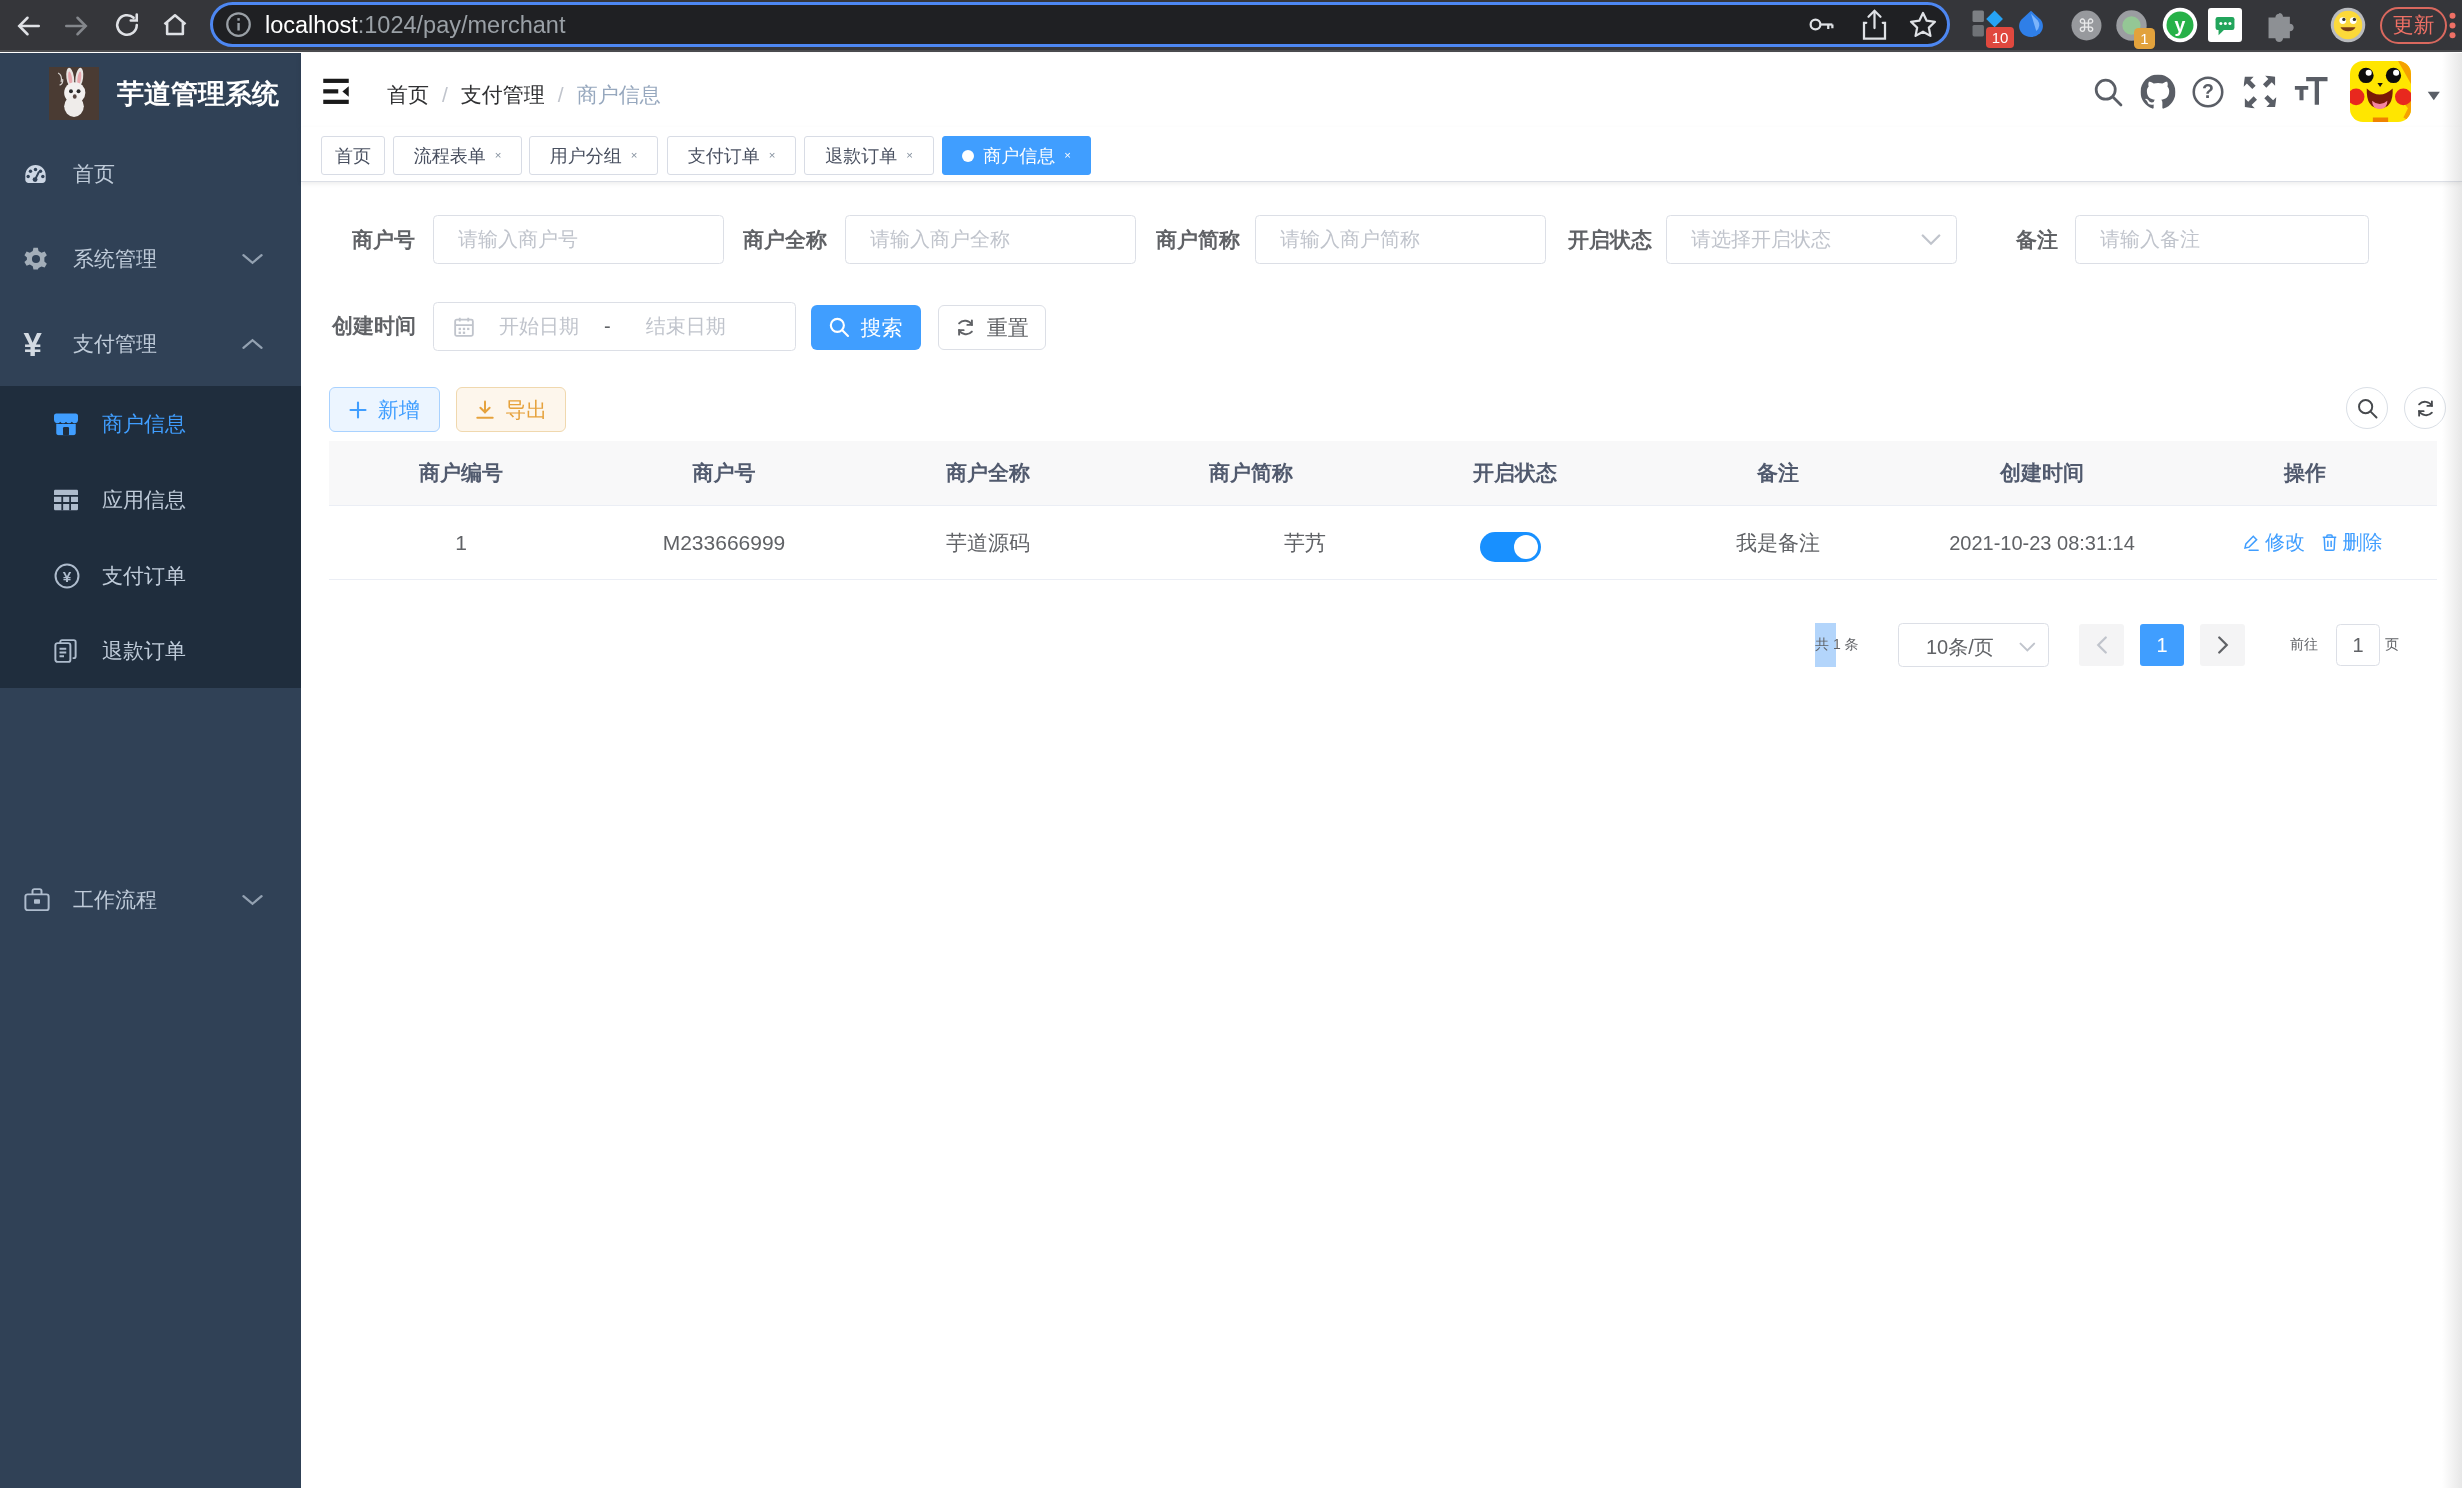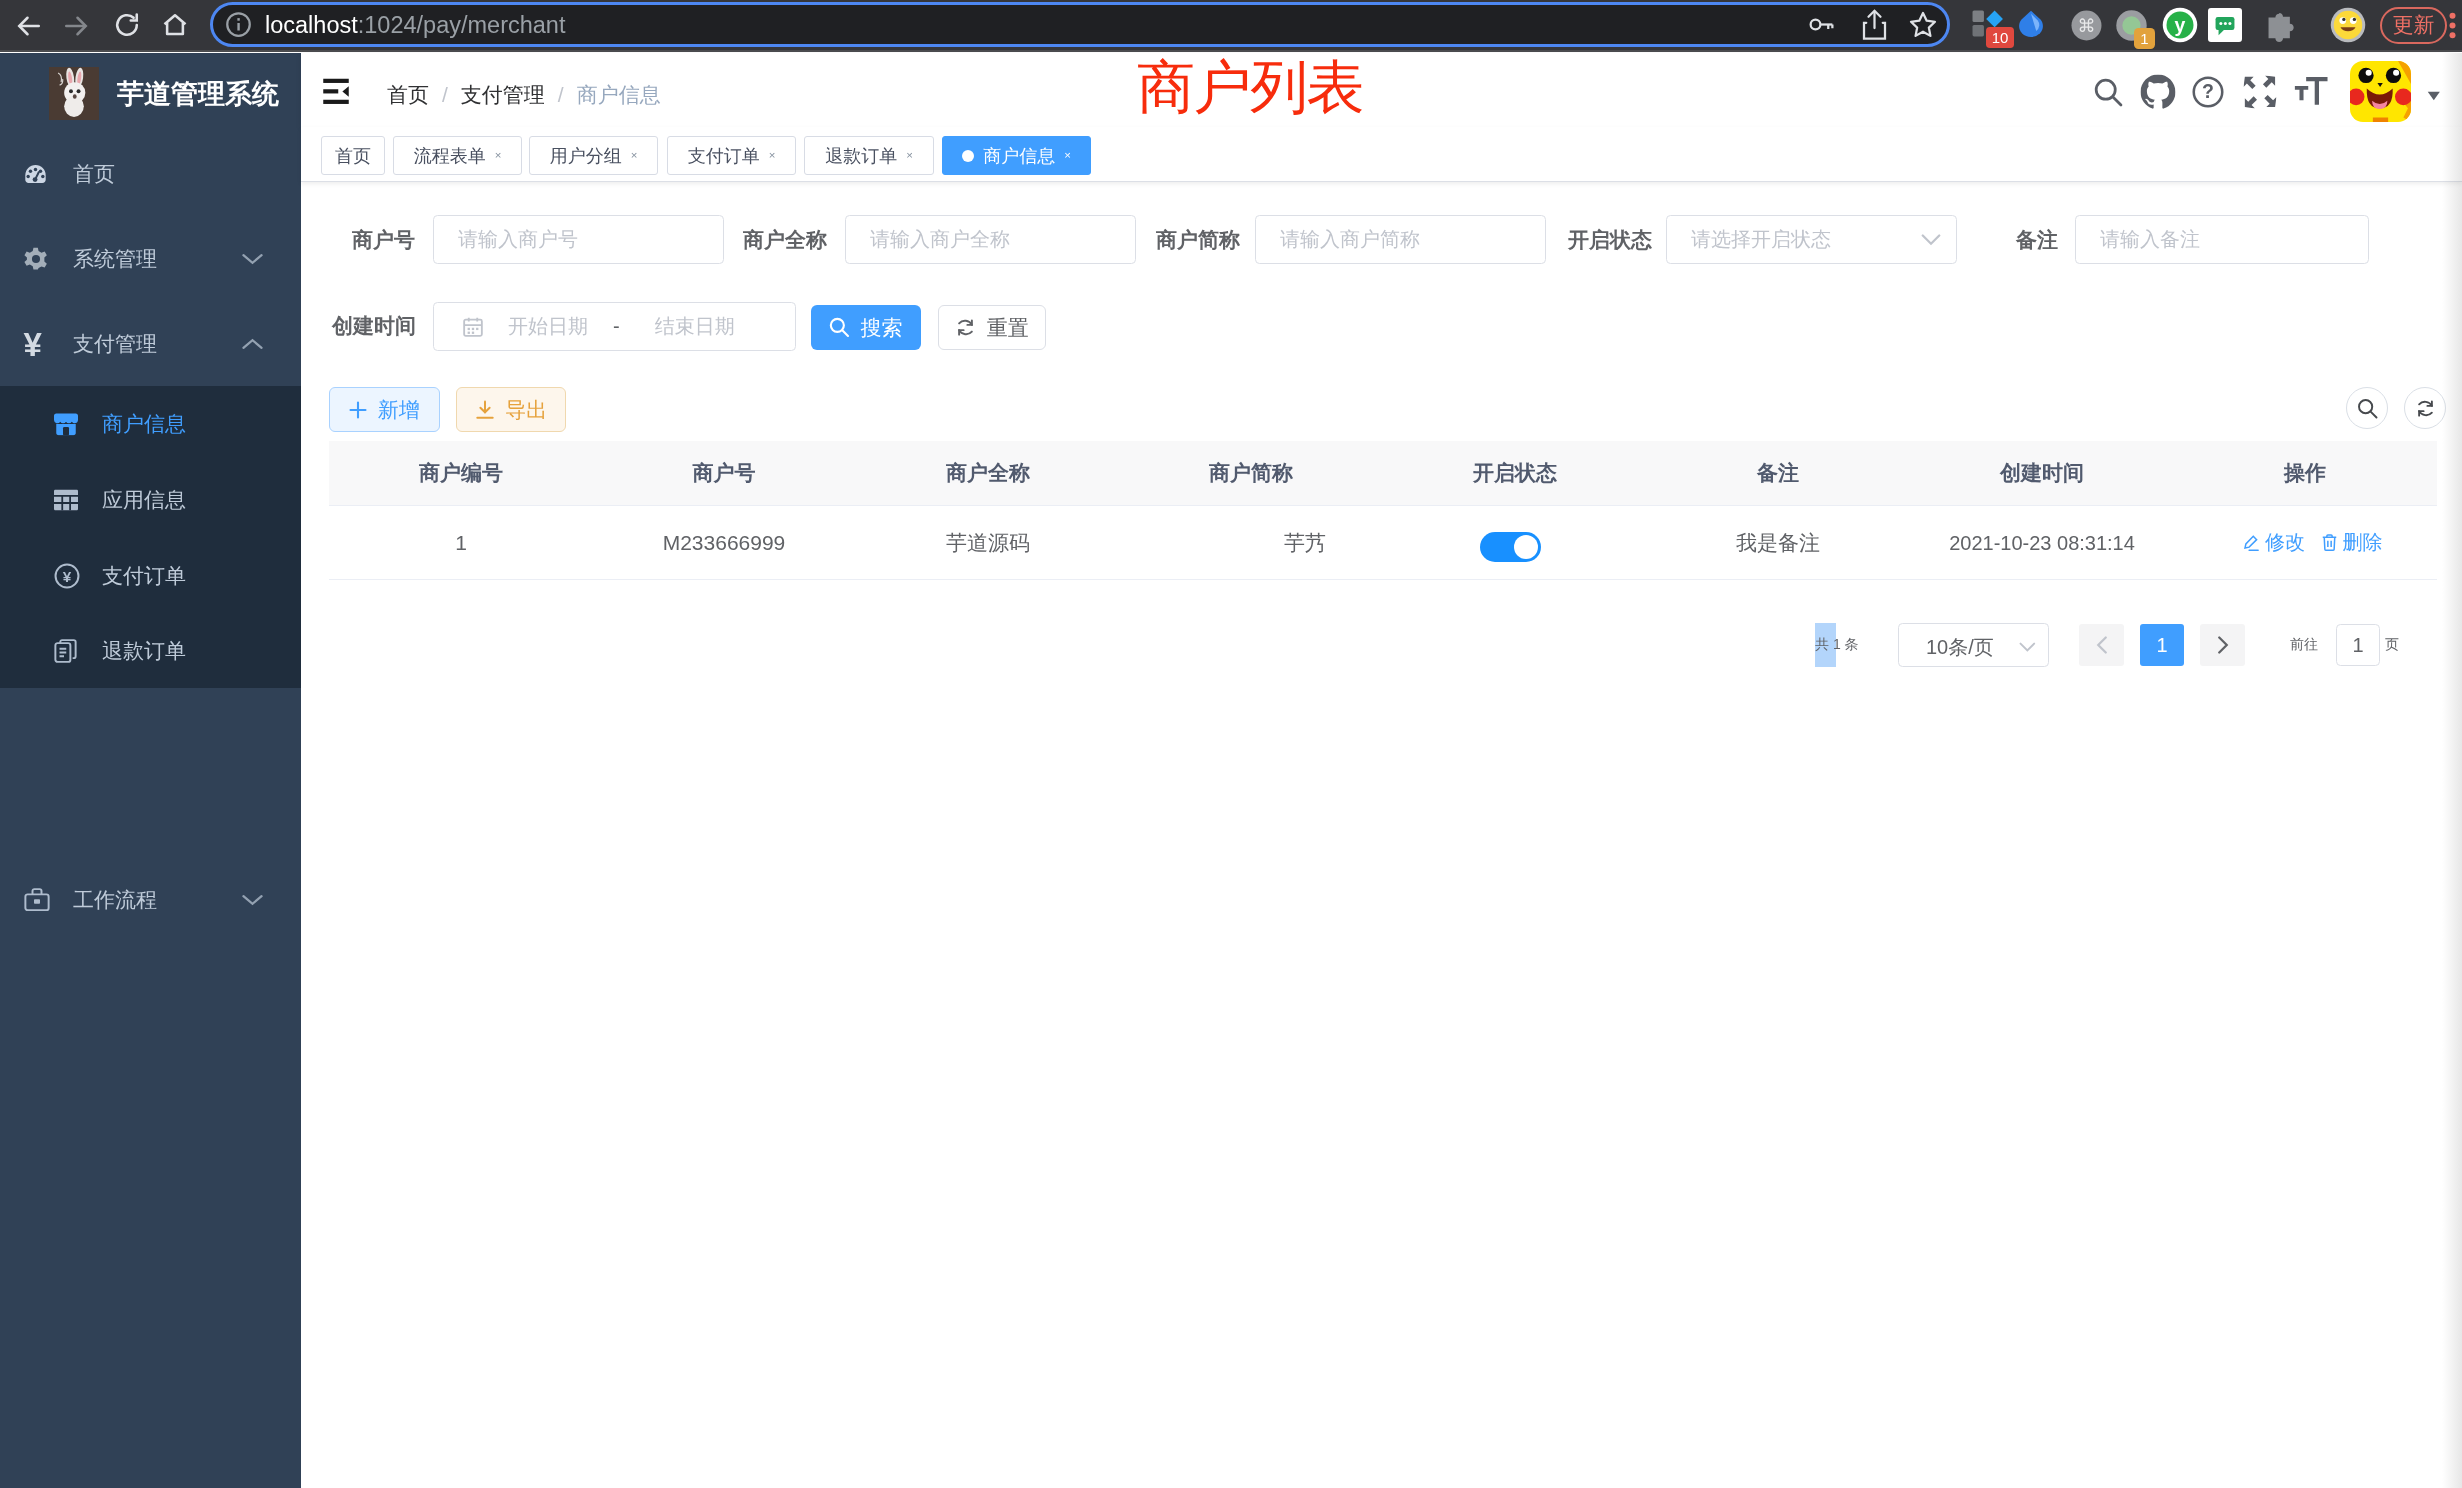--- a/index.html
+++ b/index.html
@@ -283,21 +283,20 @@
 
   <svg class="abs" style="left:323px;top:78px" width="26" height="27" viewBox="0 0 34 36">
       <g fill="#1a1a1a">
         <rect x="0" y="1" width="34" height="5.6"></rect>
         <rect x="0" y="15" width="20" height="5.6"></rect>
         <rect x="0" y="29" width="34" height="5.6"></rect>
         <path d="M34 11v14l-8.5-7z"></path>
       </g>
     </svg>
   <div class="crumb" style="left:387px;">首页<span class="crumbsep" style="margin:0 13px;">/</span>支付管理<span class="crumbsep" style="margin:0 13px;">/</span><span class="crumblast">商户信息</span></div>
-  <div id="redtitle">商户列表</div>
 
   <svg class="navicon" style="left:2108px" width="32" height="32" viewBox="0 0 42 42">
       <circle cx="18" cy="18" r="12.5" stroke="#5a5e66" stroke-width="3.6" fill="none"></circle>
       <path d="M27.5 27.5 38 38" stroke="#5a5e66" stroke-width="3.6" stroke-linecap="round"></path>
     </svg>
   <svg class="navicon" style="left:2158px" width="35" height="35" viewBox="0 0 16 16">
       <path fill="#5a5e66" d="M8 0C3.58 0 0 3.58 0 8c0 3.54 2.29 6.53 5.47 7.59.4.07.55-.17.55-.38 0-.19-.01-.82-.01-1.49-2.01.37-2.53-.49-2.69-.94-.09-.23-.48-.94-.82-1.13-.28-.15-.68-.52-.01-.53.63-.01 1.08.58 1.23.82.72 1.21 1.87.87 2.33.66.07-.52.28-.87.51-1.07-1.78-.2-3.64-.89-3.64-3.95 0-.87.31-1.59.82-2.15-.08-.2-.36-1.02.08-2.12 0 0 .67-.21 2.2.82.64-.18 1.32-.27 2-.27s1.36.09 2 .27c1.53-1.04 2.2-.82 2.2-.82.44 1.1.16 1.92.08 2.12.51.56.82 1.27.82 2.15 0 3.07-1.87 3.75-3.65 3.95.29.25.54.73.54 1.48 0 1.07-.01 1.93-.01 2.2 0 .21.15.46.55.38A8.01 8.01 0 0 0 16 8c0-4.42-3.58-8-8-8z"></path>
     </svg>
   <svg class="navicon" style="left:2208px" width="33" height="33" viewBox="0 0 44 44">
       <circle cx="22" cy="22" r="19" stroke="#5a5e66" stroke-width="3.4" fill="none"></circle>
@@ -370,21 +369,21 @@
     <svg style="position:absolute;right:15px;top:18px" width="20" height="12" viewBox="0 0 26 16">
         <path d="M2 2l11 11L24 2" stroke="#c0c4cc" stroke-width="3" fill="none" stroke-linecap="round"></path>
       </svg>
   </div>
   <div class="flabel" style="right:404px;top:240px;">备注</div>
   <div class="finput" style="left:2075px;top:215px;width:294px;">
       <span class="ph">请输入备注</span>
     </div>
 
   <div class="flabel" style="right:2046px;top:326px;">创建时间</div>
-  <div class="finput" style="left:433px;top:302px;width:363px;padding-left:9px;">
+  <div class="finput" style="left:433px;top:302px;width:363px;">
     <svg style="margin-left:20px;" width="20" height="20" viewBox="0 0 26 26">
         <g stroke="#c0c4cc" stroke-width="2.4" fill="none">
           <rect x="1.5" y="3.5" width="23" height="21" rx="2"></rect>
           <path d="M1.5 10.5h23M7.5 1v5M18.5 1v5"></path>
         </g>
         <g fill="#c0c4cc">
           <rect x="6" y="14" width="3" height="3"></rect>
           <rect x="11.5" y="14" width="3" height="3"></rect>
           <rect x="17" y="14" width="3" height="3"></rect>
           <rect x="6" y="19" width="3" height="3"></rect>

